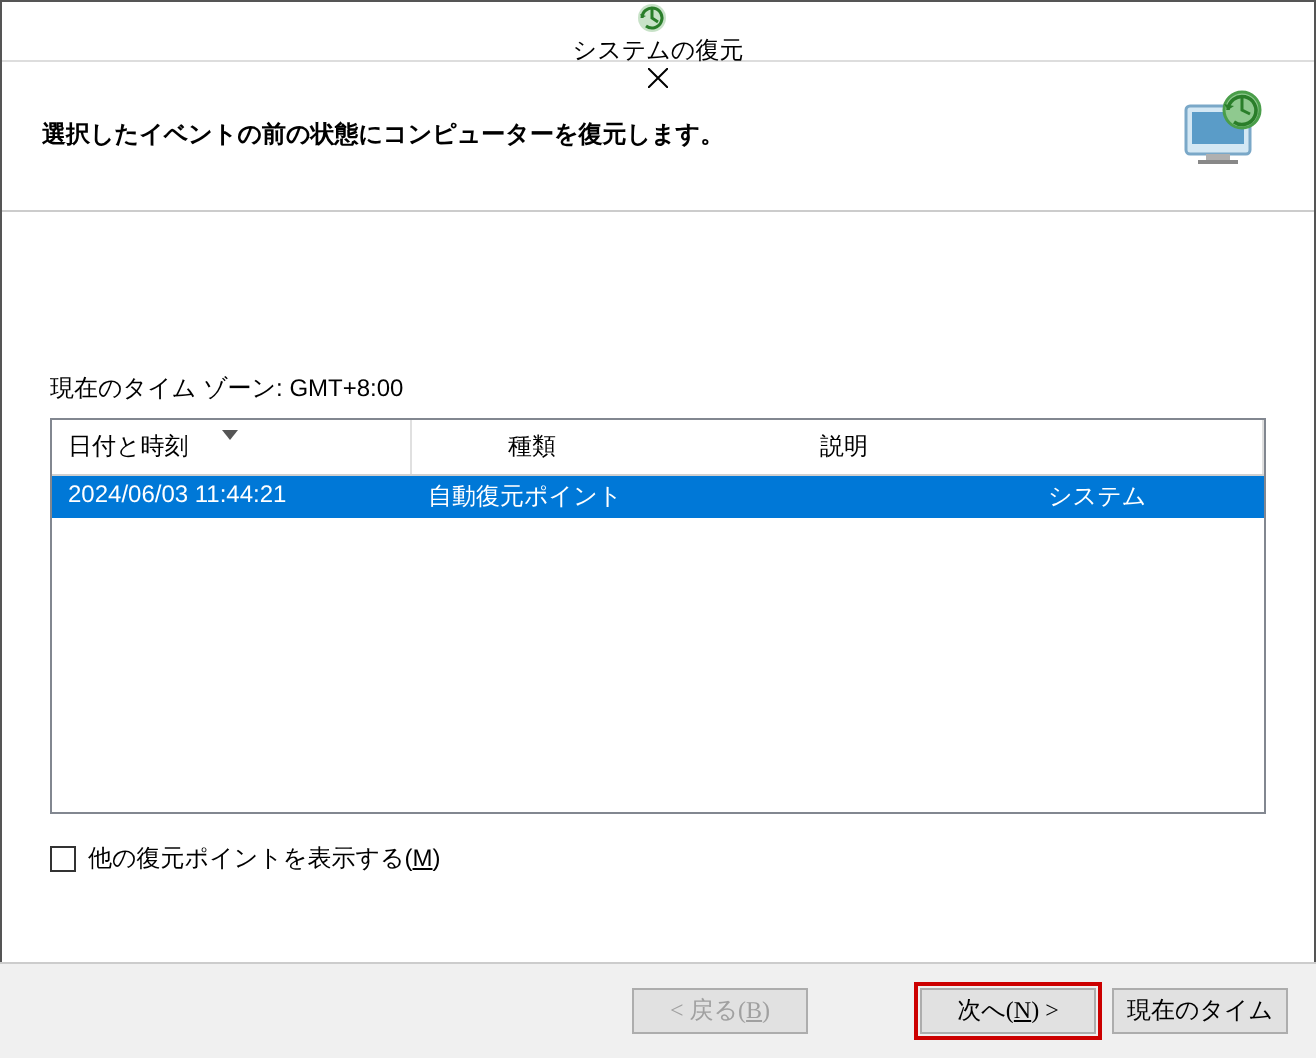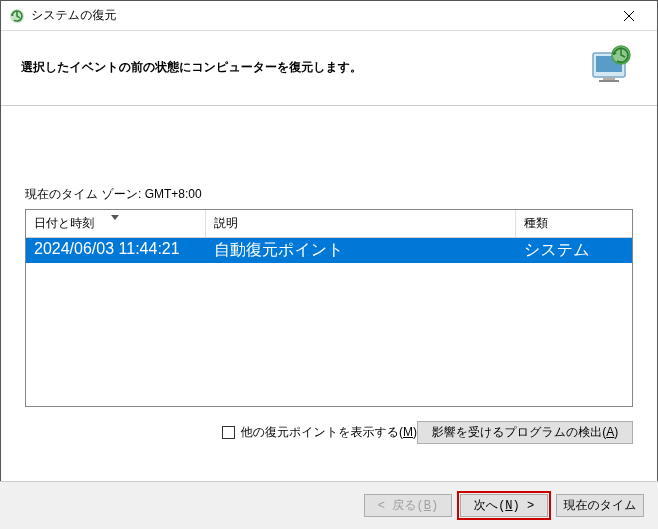--- a/index.html
+++ b/index.html
@@ -11,20 +11,21 @@
       height: 529px;
       overflow: hidden;
       border: 1px solid #555;
     }
     .titlebar {
       height: 30px;
       display: flex;
       align-items: center;
       padding: 0 8px;
       border-bottom: 1px solid #ddd;
+      flex-direction: column;
     }
     .titlebar-icon {
       width: 16px;
       height: 16px;
       margin-right: 6px;
     }
     .titlebar-title {
       flex: 1;
       font-size: 12px;
     }
@@ -64,20 +65,21 @@
     }
     .table-wrap {
       border: 1px solid #828790;
       height: 198px;
       background: #fff;
     }
     .table-header {
       display: flex;
       background: #fff;
       border-bottom: 1px solid #d0d0d0;
+      gap: 40px;
     }
     .th {
       padding: 5px 8px;
       font-size: 12px;
       border-right: 1px solid #e0e0e0;
       position: relative;
     }
     .th1 { width: 180px; }
     .th2 { flex: 1; }
     .th3 { width: 116px; border-right: none; }
@@ -86,28 +88,28 @@
       top: -1px;
       left: 85px;
     }
     .table-row {
       display: flex;
       background: #0078d7;
       color: #fff;
     }
     .td {
       padding: 2px 8px;
-      font-size: 16px;
+      font-size: 12px;
     }
     .td1 { width: 180px; }
     .td2 { flex: 1; }
     .td3 { width: 116px; }
     .below-table {
       display: flex;
-      justify-content: flex-end;
+      justify-content: space-between;
       align-items: center;
       margin-top: 14px;
     }
     .checkbox-wrap {
       display: flex;
       align-items: center;
       gap: 6px;
     }
     .checkbox {
       width: 13px;
@@ -138,28 +140,29 @@
       padding: 0 14px;
       gap: 8px;
     }
     .footer-btn {
       width: 88px;
       height: 23px;
       border: 1px solid #adadad;
       background: #e1e1e1;
       font-size: 12px;
       cursor: pointer;
-      font-family: Liberation Mono, monospace;
+      font-family: Liberation Serif, serif;
     }
     .footer-btn.disabled {
       color: #a0a0a0;
     }
     .footer-btn.primary {
       outline: 2px solid #c00;
       outline-offset: 1px;
+      margin-left: 48px;
     }
     .ul { text-decoration: underline; }
   </style>
 </head>
 <body>
 
 <div class="titlebar">
   <span class="titlebar-icon">
     <svg viewBox="0 0 16 16">
       <circle cx="8" cy="8" r="7" fill="#4a9e4a" opacity="0.3"></circle>
@@ -198,40 +201,39 @@
   <div class="table-wrap">
     <div class="table-header">
       <div class="th th1">
         <span>日付と時刻</span>
         <span class="sort-arrow">
           <svg width="8" height="5" viewBox="0 0 8 5">
               <path d="M0 0 L8 0 L4 5 Z" fill="#555"></path>
             </svg>
         </span>
       </div>
+      <div class="th th3">
+        <span>種類</span>
+      </div>
       <div class="th th2">
         <span>説明</span>
-      </div>
-      <div class="th th3">
-        <span>種類</span>
       </div>
     </div>
     <div class="table-row">
       <div class="td td1">2024/06/03 11:44:21</div>
       <div class="td td2">自動復元ポイント</div>
       <div class="td td3">システム</div>
     </div>
   </div>
 
   <div class="below-table">
     <label class="checkbox-wrap">
       <span class="checkbox"></span>
       <span><span>他の復元ポイントを表示する(</span><span class="ul">M</span><span>)</span></span>
     </label>
-    <button class="detect-btn"><span>影響を受けるプログラムの検出(</span><span class="ul">A</span><span>)</span></button>
   </div>
 </div>
 
 <div class="footer">
   <button class="footer-btn disabled"><span>&lt; 戻る(</span><span class="ul">B</span><span>)</span></button>
   <button class="footer-btn primary"><span>次へ(</span><span class="ul">N</span><span>) &gt;</span></button>
   <button class="footer-btn">現在のタイム</button>
 </div>
 
 </body></html>

